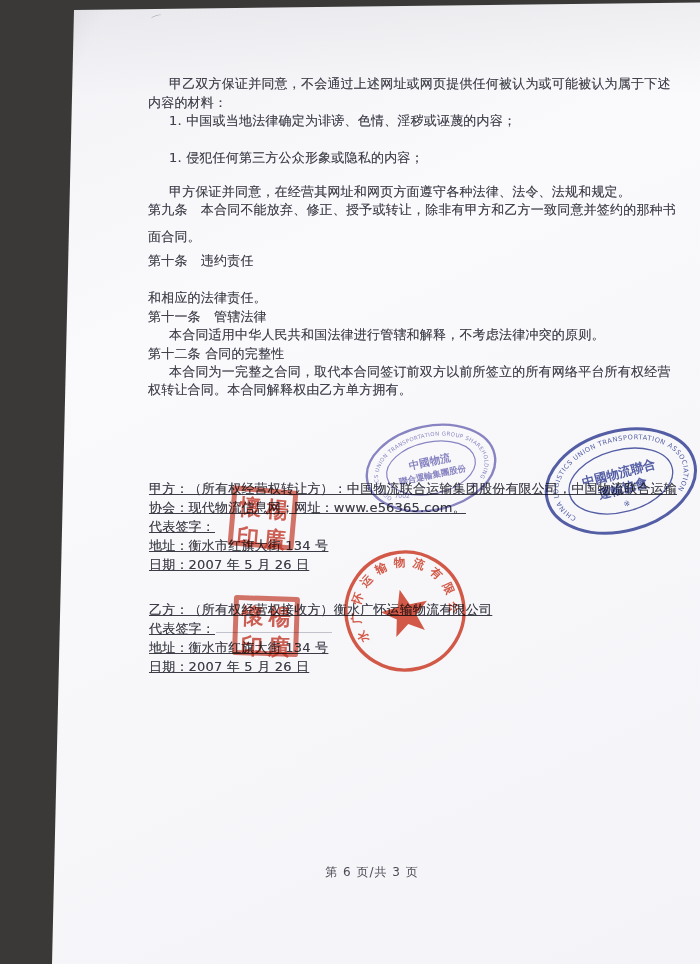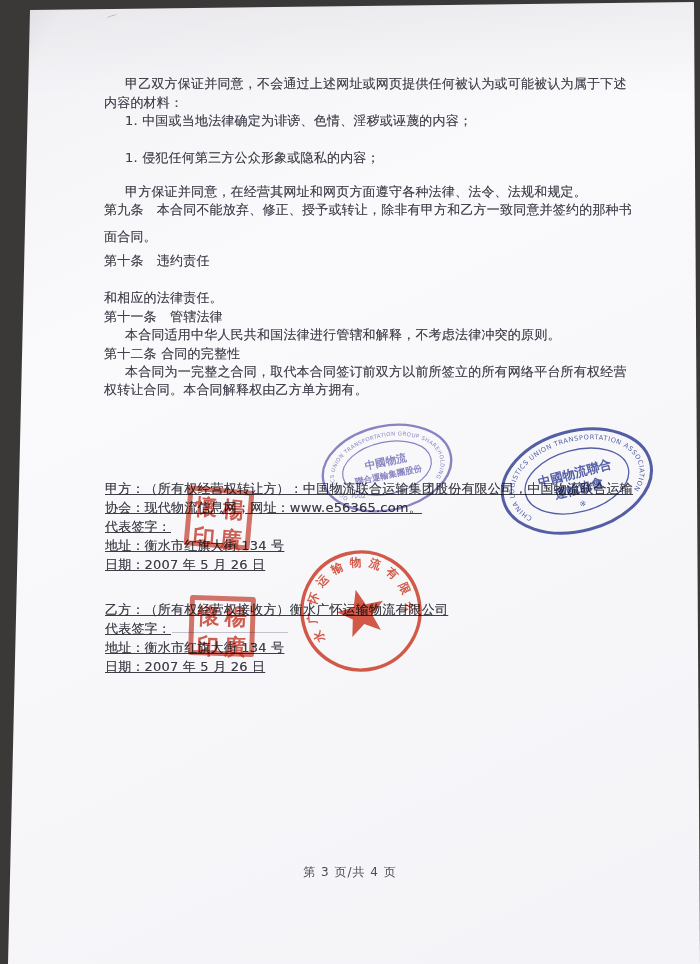--- a/index.html
+++ b/index.html
@@ -5,20 +5,21 @@
   html,body{margin:0;padding:0;}
   body{
     width:700px;height:964px;position:relative;overflow:hidden;
     background:#3a3938;
     font-family:"DejaVu Sans",sans-serif;
   }
   .paper{
     position:absolute;inset:0;
     background:linear-gradient(155deg,#f2f2f6 0%,#fafafc 30%,#f7f7fa 60%,#f4f4f8 100%);
     clip-path:polygon(30px 10px,694px 2px,700px 964px,8px 964px);
+    margin-left:44px;
   }
   .paper::before{
     content:"";position:absolute;inset:0;
     background:linear-gradient(115deg,rgba(60,60,70,.10) 0,rgba(60,60,70,0) 60px),
                linear-gradient(0deg,rgba(60,60,70,0) 90%,rgba(60,60,70,.06) 100%);
     pointer-events:none;
   }
   .doc-line{
     position:absolute;left:104px;
     font-size:13px;line-height:17px;color:#41424c;
@@ -84,21 +85,21 @@
   <div class="party-line" style="top:518px">代表签字：</div>
   <div class="party-line" style="top:537px">地址：衡水市红旗大街 134 号</div>
   <div class="party-line" style="top:556px">日期：2007 年 5 月 26 日</div>
 
   <div class="party-line" style="top:601px">乙方：（所有权经营权接收方）衡水广怀运输物流有限公司</div>
   <div class="party-line" style="top:620px">代表签字：</div>
   <div class="sig-underline" style="left:172px;top:632px;width:116px"></div>
   <div class="party-line" style="top:639px">地址：衡水市红旗大街 134 号</div>
   <div class="party-line" style="top:658px">日期：2007 年 5 月 26 日</div>
 
-  <div class="footer">第 3 页/共 4 页</div>
+  <div class="footer">第 6 页/共 3 页</div>
 
   <svg class="stamp" style="left:318px;top:422px;transform:rotate(-12deg);opacity:.85" width="138" height="92" viewBox="0 0 138 92">
     <ellipse cx="69" cy="46" rx="65" ry="42" fill="none" stroke="#7873bb" stroke-width="2.4"></ellipse>
     <ellipse cx="69" cy="46" rx="45" ry="26" fill="none" stroke="#7873bb" stroke-width="1.2"></ellipse>
     <path id="ovalA-rim" d="M 24 66 A 54 33 0 1 1 114 66" fill="none"></path>
     <text font-size="5.4" letter-spacing="0.4" fill="#7873bb">
       <textPath href="#ovalA-rim" startOffset="50%" text-anchor="middle">CHINA LOGISTICS UNION TRANSPORTATION GROUP SHAREHOLDING LIMITED</textPath>
     </text>
     <text x="69" y="43" font-size="10.5" font-weight="bold" text-anchor="middle" fill="#7873bb">中國物流</text>
     <text x="69" y="56" font-size="8.5" font-weight="bold" text-anchor="middle" fill="#7873bb">聯合運輸集團股份</text>

